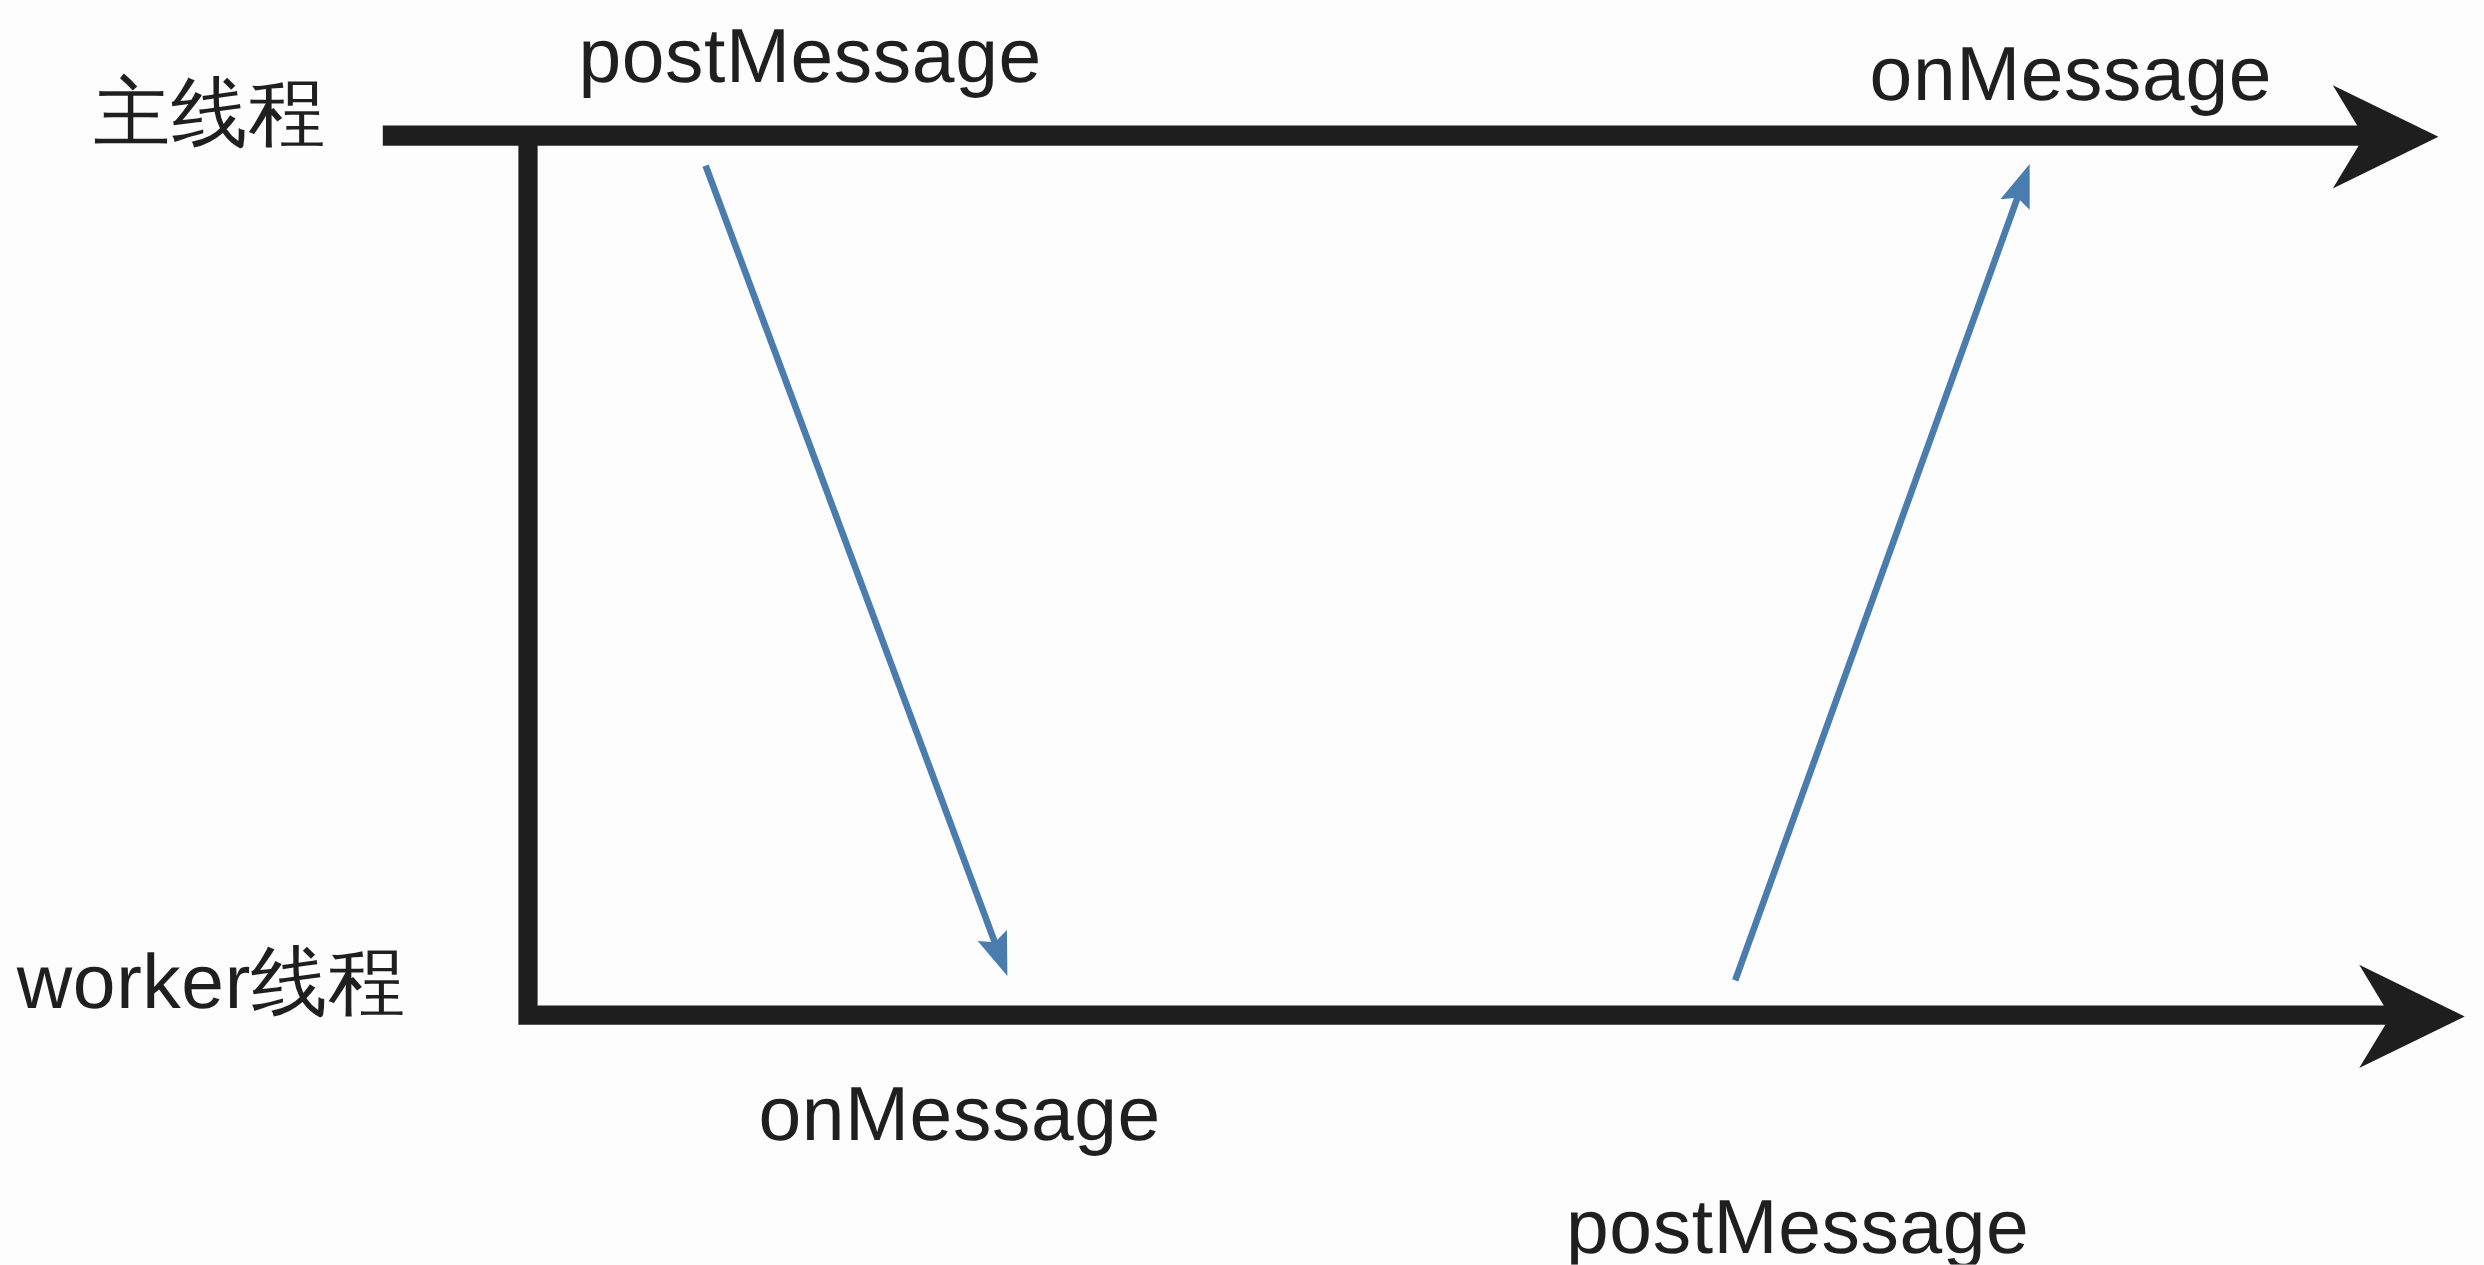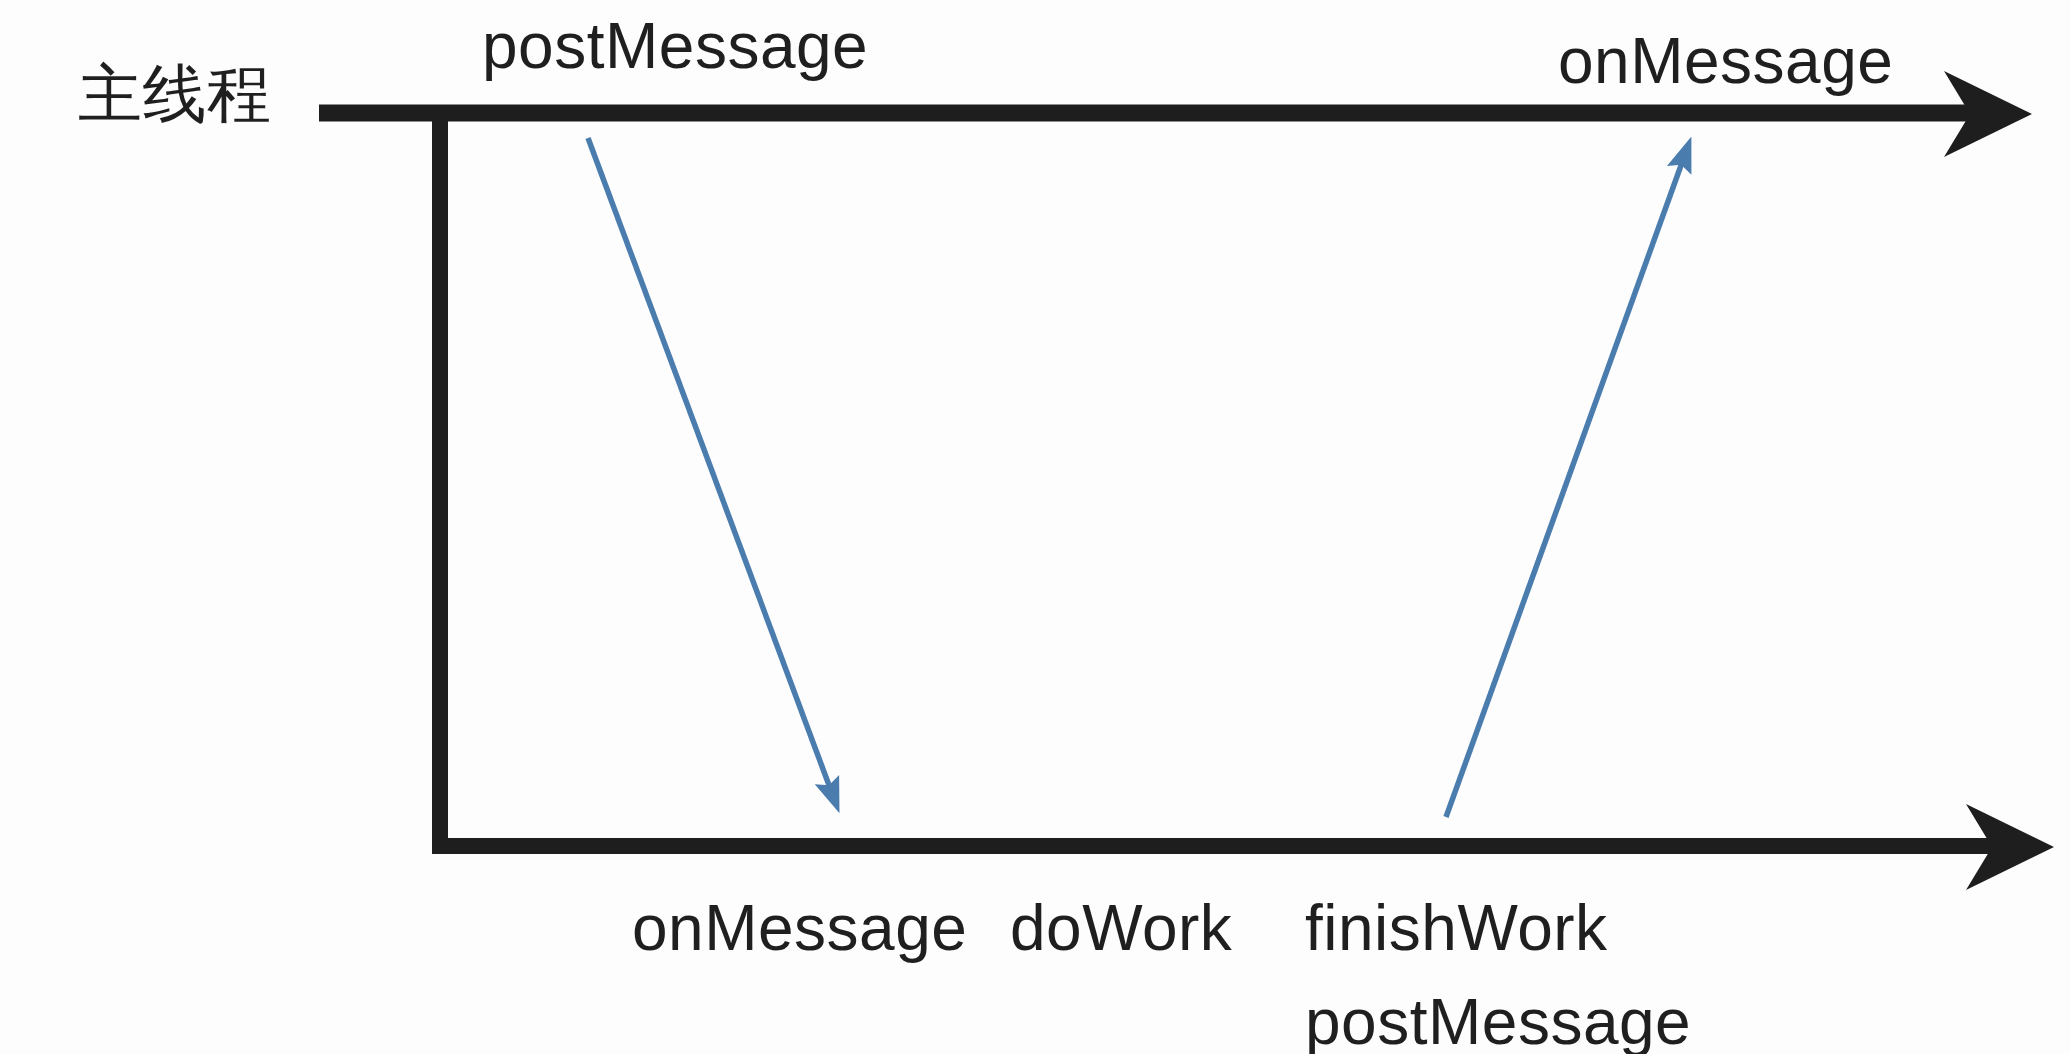--- a/index.html
+++ b/index.html
@@ -62,26 +62,25 @@
 
     <polygon points="2054,847 1966,804 1992,847 1966,890" fill="#1e1e1e"></polygon>
 
     <line x1="588" y1="138" x2="836" y2="804" stroke-width="5.5" marker-end="url(#blueArrowhead)" stroke="#4a7cae"></line>
 
     <line x1="1446" y1="817" x2="1688" y2="146" stroke-width="5.5" marker-end="url(#blueArrowhead)" stroke="#4a7cae"></line>
   </svg>
 
   <div class="label cjk lbl-main-thread">主线程</div>
 
+  <div class="label cjk lbl-worker-thread">worker线程</div>
 
   <div class="label latin lbl-post-top">postMessage</div>
 
   <div class="label latin lbl-on-top">onMessage</div>
 
   <div class="label latin lbl-on-bottom">onMessage</div>
 
-  <div class="label latin lbl-dowork">doWork</div>
 
-  <div class="label latin lbl-finishwork">finishWork</div>
 
   <div class="label latin lbl-post-bottom">postMessage</div>
 
 </div>
 
 </body></html>

